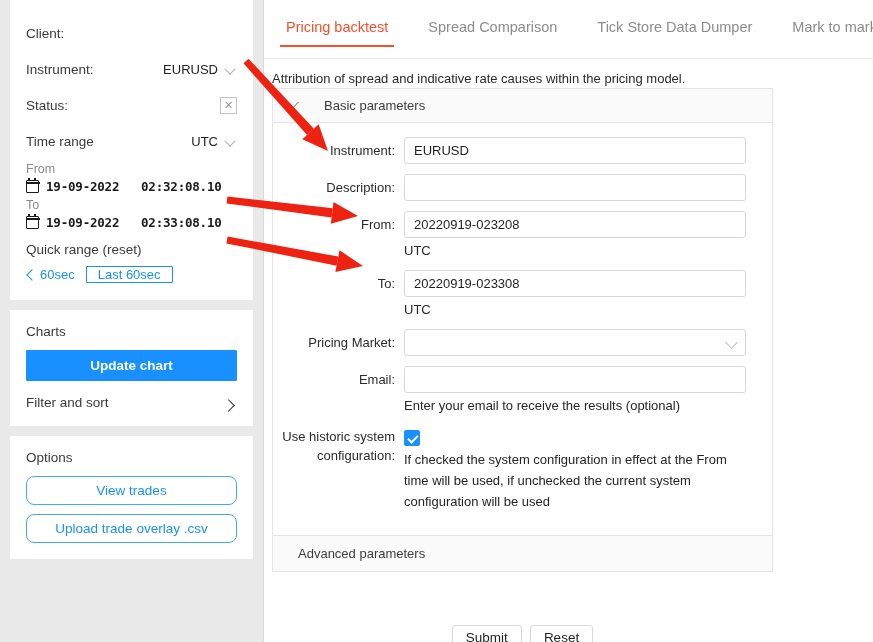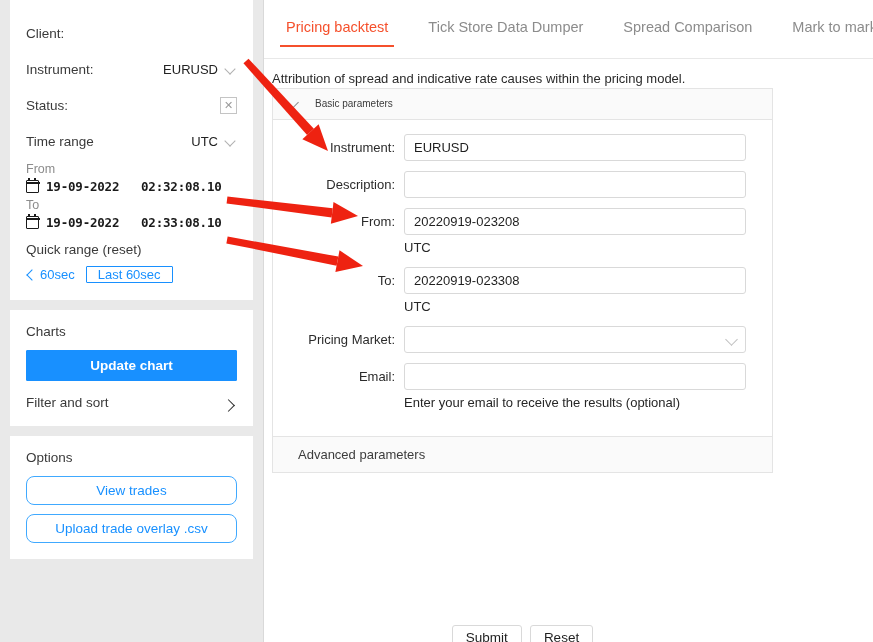--- a/index.html
+++ b/index.html
@@ -152,22 +152,22 @@
     position:absolute;
     left:8px;top:88px;width:501px;
     border:1px solid #e4e4e4;
     box-sizing:border-box;
     background:#fff;
   }
   .panel-head{
     background:#fafafa;
     border-bottom:1px solid #e4e4e4;
     padding:9px 12px;
-    display:flex;align-items:flex-start;gap:18px;
-    font-size:10px;color:#3c3c3c;
+    display:flex;align-items:flex-start;gap:27px;
+    font-size:13px;color:#3c3c3c;
     cursor:pointer;
   }
   .panel-head .caret{
     display:inline-block;width:8px;height:8px;
     border-right:1.4px solid #8a8a8a;border-bottom:1.4px solid #8a8a8a;
     transform:rotate(45deg);margin-left:3px;margin-bottom:3px;
   }
   .panel-body{padding:14px 12px 14px 0;}
   .frow{
     display:flex;align-items:flex-start;
@@ -302,22 +302,22 @@
       <button class="wide-outline">View trades</button>
       <button class="wide-outline">Upload trade overlay .csv</button>
     </div>
 
   </aside>
 
   <section class="main">
 
     <nav class="tabbar">
       <div class="tab active">Pricing backtest</div>
+      <div class="tab">Spread Comparison</div>
       <div class="tab">Tick Store Data Dumper</div>
-      <div class="tab">Spread Comparison</div>
       <div class="tab">Mark to market</div>
     </nav>
 
     <div class="subtitle">Attribution of spread and indicative rate causes within the pricing model.</div>
 
     <div class="panel">
 
       <div class="panel-head">
         <span class="caret"></span>
         <span>Basic parameters</span>
@@ -366,20 +366,30 @@
         </div>
 
         <div class="frow">
           <div class="flabel">Email:</div>
           <div class="fctrl">
             <input class="inp" type="text" value="" style="">
             <div class="hint">Enter your email to receive the results (optional)</div>
           </div>
         </div>
 
+        <div class="frow">
+          <div class="flabel two-line">
+            <div>Use historic system</div>
+            <div>configuration:</div>
+          </div>
+          <div class="fctrl">
+            <div class="chk"></div>
+            <div class="desc">If checked the system configuration in effect at the From time will be used, if unchecked the current system configuration will be used</div>
+          </div>
+        </div>
 
       </div>
 
       <div class="panel-foot">
         <span class="caret" style="transform:rotate(-45deg);border-right-color:#4a4a4a;border-bottom-color:#4a4a4a;border-width:1.6px;margin-bottom:0;"></span>
         <span>Advanced parameters</span>
       </div>
 
     </div>
 

